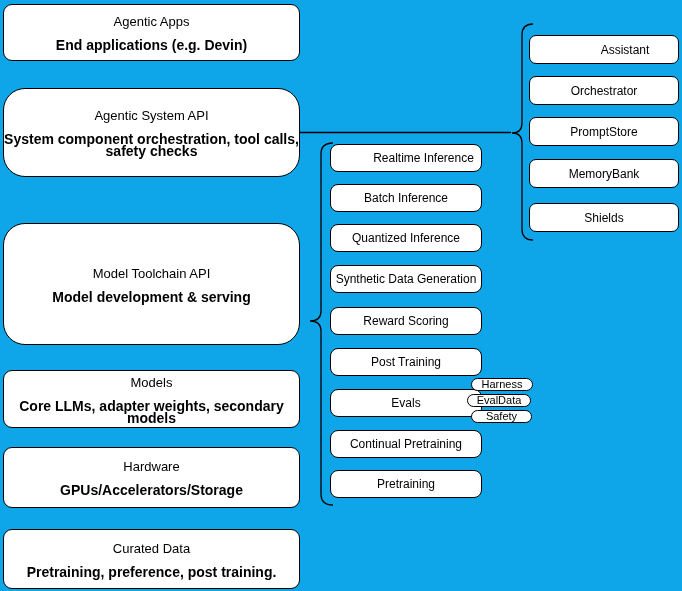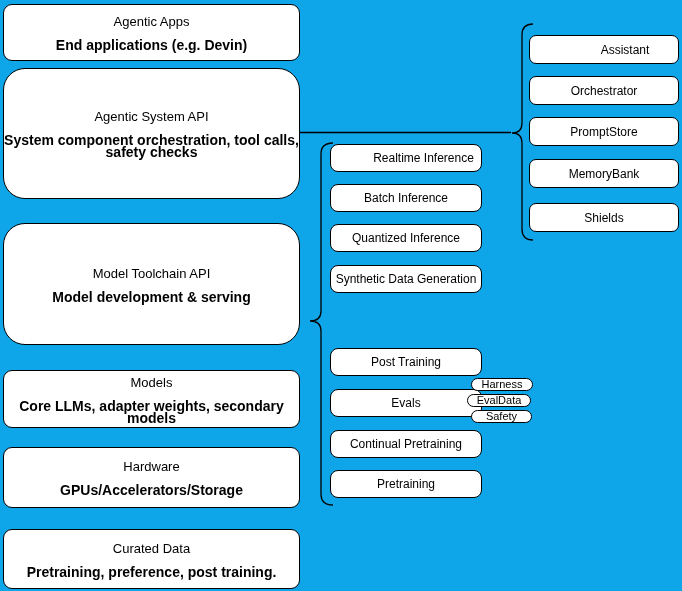--- a/index.html
+++ b/index.html
@@ -31,21 +31,21 @@
   <svg class="connectors" viewBox="0 0 682 591" fill="none" stroke="#000000" stroke-width="1.3">
     <path d="M300,132.5 L511,132.5"></path>
     <path d="M533,24 Q522,24 522,35 L522,123 Q522,133 512,133 Q522,133 522,143 L522,229 Q522,240 533,240"></path>
     <path d="M333,143 Q321,143 321,154 L321,311 Q321,321 310,321 Q321,321 321,331 L321,494 Q321,505 333,505"></path>
   </svg>
 
   <div class="node layer" style="top:4px; height:57px;">
     <div class="title">Agentic Apps</div>
     <div class="subtitle">End applications (e.g. Devin)</div>
   </div>
-  <div class="node layer big" style="top:68px; height:131px;">
+  <div class="node layer big" style="top:88px; height:89px;">
     <div class="title">Agentic System API</div>
     <div class="subtitle">System component orchestration, tool calls, safety checks</div>
   </div>
   <div class="node layer big" style="top:223px; height:122px;">
     <div class="title">Model Toolchain API</div>
     <div class="subtitle">Model development &amp; serving</div>
   </div>
   <div class="node layer" style="top:370px; height:58px;">
     <div class="title">Models</div>
     <div class="subtitle">Core LLMs, adapter weights, secondary models</div>
@@ -63,20 +63,23 @@
     <span>Realtime Inference</span>
   </div>
   <div class="node tool" style="top:184px;">
     <span>Batch Inference</span>
   </div>
   <div class="node tool" style="top:224px;">
     <span>Quantized Inference</span>
   </div>
   <div class="node tool" style="top:265px;">
     <span>Synthetic Data Generation</span>
+  </div>
+  <div class="node tool" style="top:307px;">
+    <span>Reward Scoring</span>
   </div>
   <div class="node tool" style="top:348px;">
     <span>Post Training</span>
   </div>
   <div class="node tool" style="top:389px;">
     <span>Evals</span>
   </div>
   <div class="node tool" style="top:430px;">
     <span>Continual Pretraining</span>
   </div>

